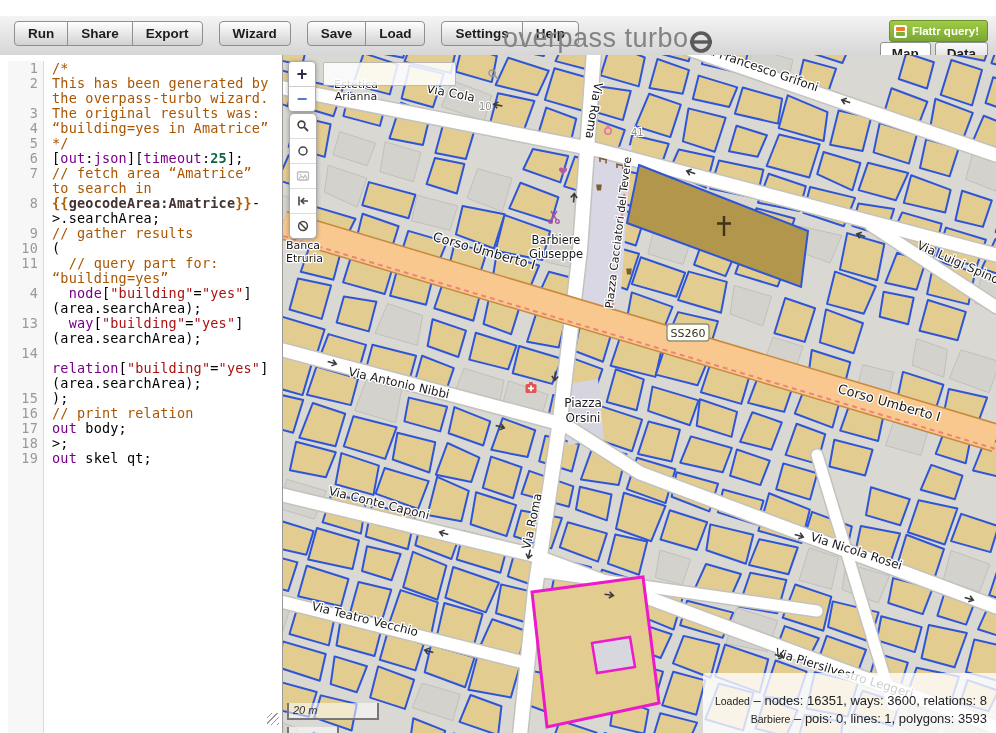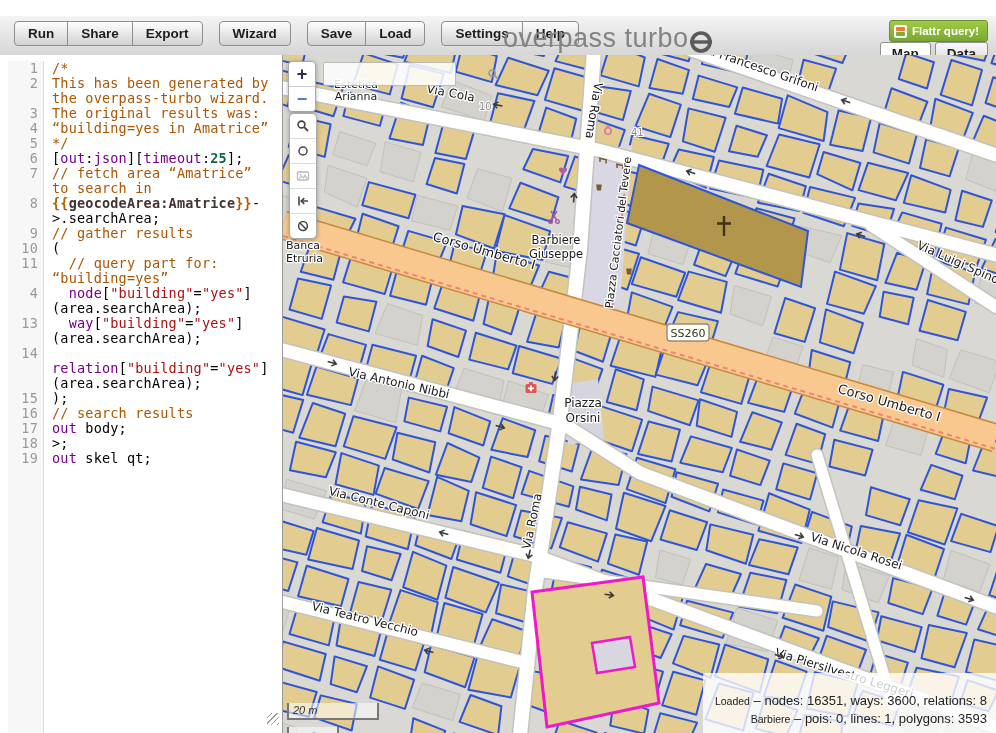--- a/index.html
+++ b/index.html
@@ -209,21 +209,21 @@
         <div class="code-row">
           <div class="gut"></div>
           <div class="src"><span class="tk-pln">(area.searchArea);</span></div>
         </div>
         <div class="code-row">
           <div class="gut">15</div>
           <div class="src"><span class="tk-pln">);</span></div>
         </div>
         <div class="code-row">
           <div class="gut">16</div>
-          <div class="src"><span class="tk-com">// search results</span></div>
+          <div class="src"><span class="tk-com">// print relation</span></div>
         </div>
         <div class="code-row">
           <div class="gut">17</div>
           <div class="src"><span class="tk-kw">out</span><span class="tk-pln"> body;</span></div>
         </div>
         <div class="code-row">
           <div class="gut">18</div>
           <div class="src"><span class="tk-pln">&gt;;</span></div>
         </div>
         <div class="code-row">

